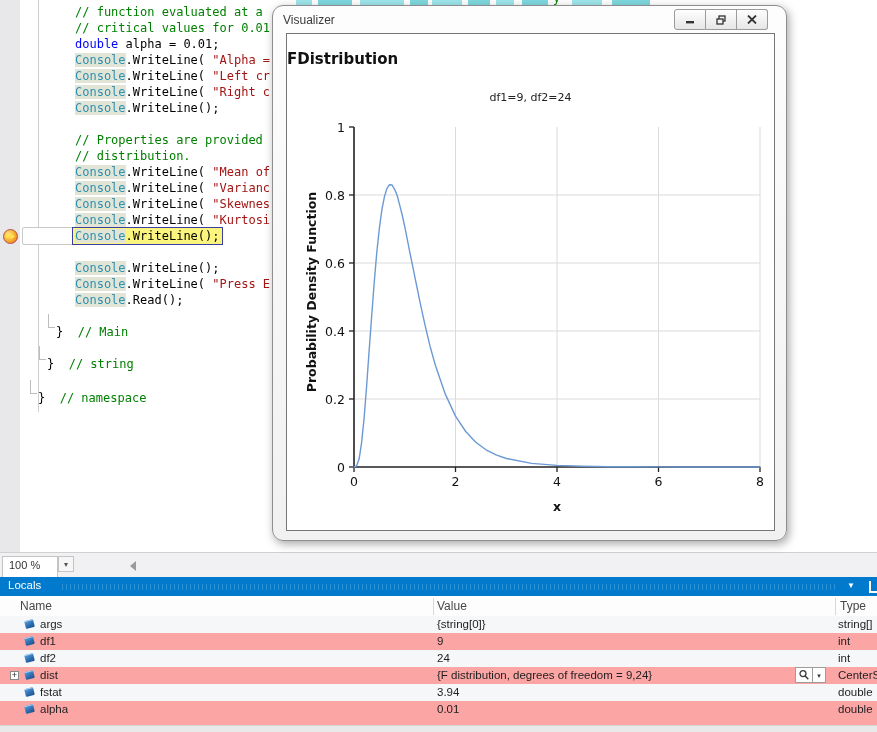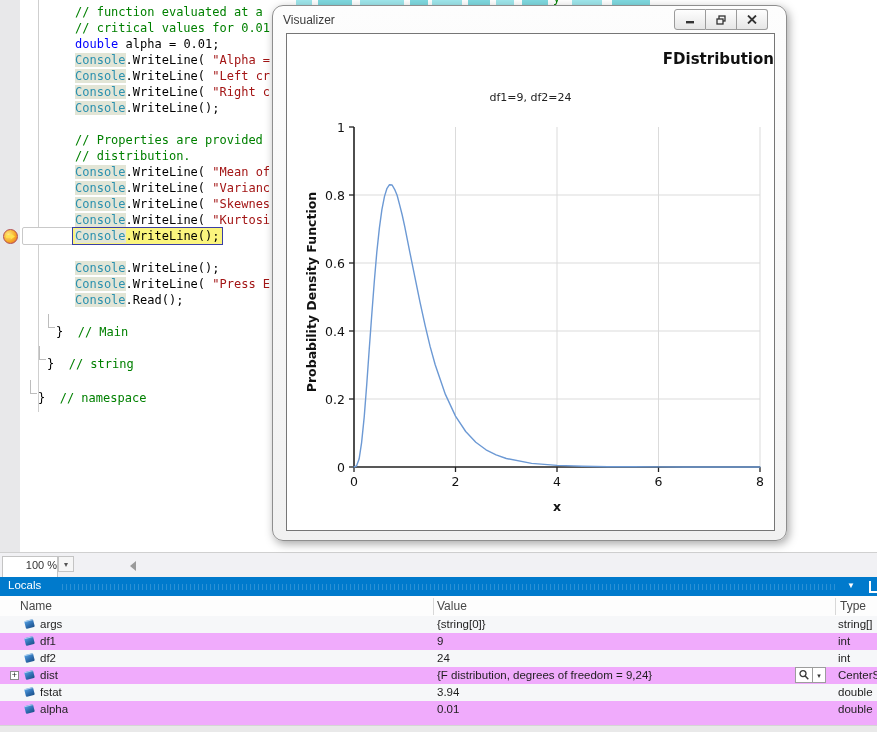--- a/index.html
+++ b/index.html
@@ -27,54 +27,54 @@
                 border-bottom:1px solid #BDBDBD;}
   .frag{position:absolute;top:0;height:7px;background:#9FE7EC;}
   .frag.d{background:#7FD9E0;}
   #top-cut-char{position:absolute;left:553px;top:-9px;color:#008000;
                 font-family:"DejaVu Sans Mono",monospace;font-size:12px;}
 
   
   #ed-bottom{position:absolute;left:0;top:552px;width:877px;height:25px;background:#F1F1F4;
              border-top:1px solid #D0D0D0;}
   #zoom-box{position:absolute;left:2px;top:3px;width:56px;height:28px;background:#fff;
-            border:1px solid #C4C4C4;font-size:11px;color:#333;line-height:16px;padding-left:6px;box-sizing:border-box;text-align:right;}
+            border:1px solid #C4C4C4;font-size:11px;color:#333;line-height:16px;padding-left:6px;box-sizing:border-box;}
   #zoom-arrow{position:absolute;left:58px;top:3px;width:16px;height:16px;background:#F6F6F6;
               border:1px solid #C4C4C4;box-sizing:border-box;color:#555;font-size:8px;
               text-align:center;line-height:15px;}
   #hscroll-left{position:absolute;left:130px;top:8px;width:0;height:0;
                 border-top:5px solid transparent;border-bottom:5px solid transparent;
                 border-right:6px solid #9A9A9A;}
 
   
   #visualizer{position:absolute;left:272px;top:5px;width:515px;height:536px;
               background:linear-gradient(#FDFDFD,#F1F1F1);border:1px solid #8E8E8E;
               border-radius:11px;box-shadow:2px 3px 10px rgba(0,0,0,0.35);box-sizing:border-box;}
   #vz-title{position:absolute;left:10px;top:7px;font-size:12px;color:#3B3B3B;}
   #win-btns{position:absolute;right:18px;top:3px;display:flex;}
   .win-btn{width:30px;height:19px;background:linear-gradient(#FEFEFE,#E6E6E6);
            border:1px solid #9B9B9B;display:flex;align-items:center;justify-content:center;}
   .win-btn.first{border-radius:3px 0 0 3px;}
   .win-btn.mid{border-left:none;}
   .win-btn.last{border-left:none;border-radius:0 3px 3px 0;}
   #vz-panel{position:absolute;left:13px;top:27px;width:489px;height:498px;background:#fff;
             border:1px solid #767676;box-sizing:border-box;}
-  .chart-title{position:absolute;left:0;top:16px;width:100%;text-align:right;
+  .chart-title{position:absolute;left:0;top:16px;width:100%;text-align:left;
                font-family:"DejaVu Sans",sans-serif;font-weight:bold;font-size:15px;color:#111;}
   .chart-subtitle{position:absolute;left:0;top:57px;width:100%;text-align:center;
                font-family:"DejaVu Sans",sans-serif;font-size:11px;color:#222;}
   .chart-ylabel{position:absolute;left:24px;top:258px;transform:translate(-50%,-50%) rotate(-90deg);
                white-space:nowrap;font-family:"DejaVu Sans",sans-serif;font-weight:bold;
                font-size:12.5px;color:#111;}
   .chart-xlabel{position:absolute;left:67px;top:465px;width:406px;text-align:center;
                font-family:"DejaVu Sans",sans-serif;font-weight:bold;font-size:12.5px;color:#111;}
   #chart-svg{position:absolute;left:0;top:0;}
 
   
-  #locals{position:absolute;left:0;top:577px;width:877px;height:155px;background:#f0abfc;}
+  #locals{position:absolute;left:0;top:577px;width:877px;height:155px;background:#fca5a5;}
   #locals-title{position:absolute;left:0;top:0;width:877px;height:19px;background:#007ACC;}
   #locals-title .cap{position:absolute;left:8px;top:2px;font-size:11.5px;color:#fff;}
   #locals-title .grip{position:absolute;left:62px;right:40px;top:7px;height:6px;
       background:repeating-linear-gradient(90deg,rgba(255,255,255,.35) 0 1px,transparent 1px 4px);
       opacity:.5;}
   #locals-title .chev{position:absolute;right:22px;top:4px;color:#fff;font-size:8px;}
   #locals-title .pin{position:absolute;right:-2px;top:4px;width:8px;height:10px;
       border-left:2px solid #fff;border-bottom:2px solid #fff;}
   #locals-header{position:absolute;left:0;top:19px;width:877px;height:20px;background:#FDFDFD;
       border-bottom:1px solid #E3E3E3;font-size:12px;color:#474747;}

